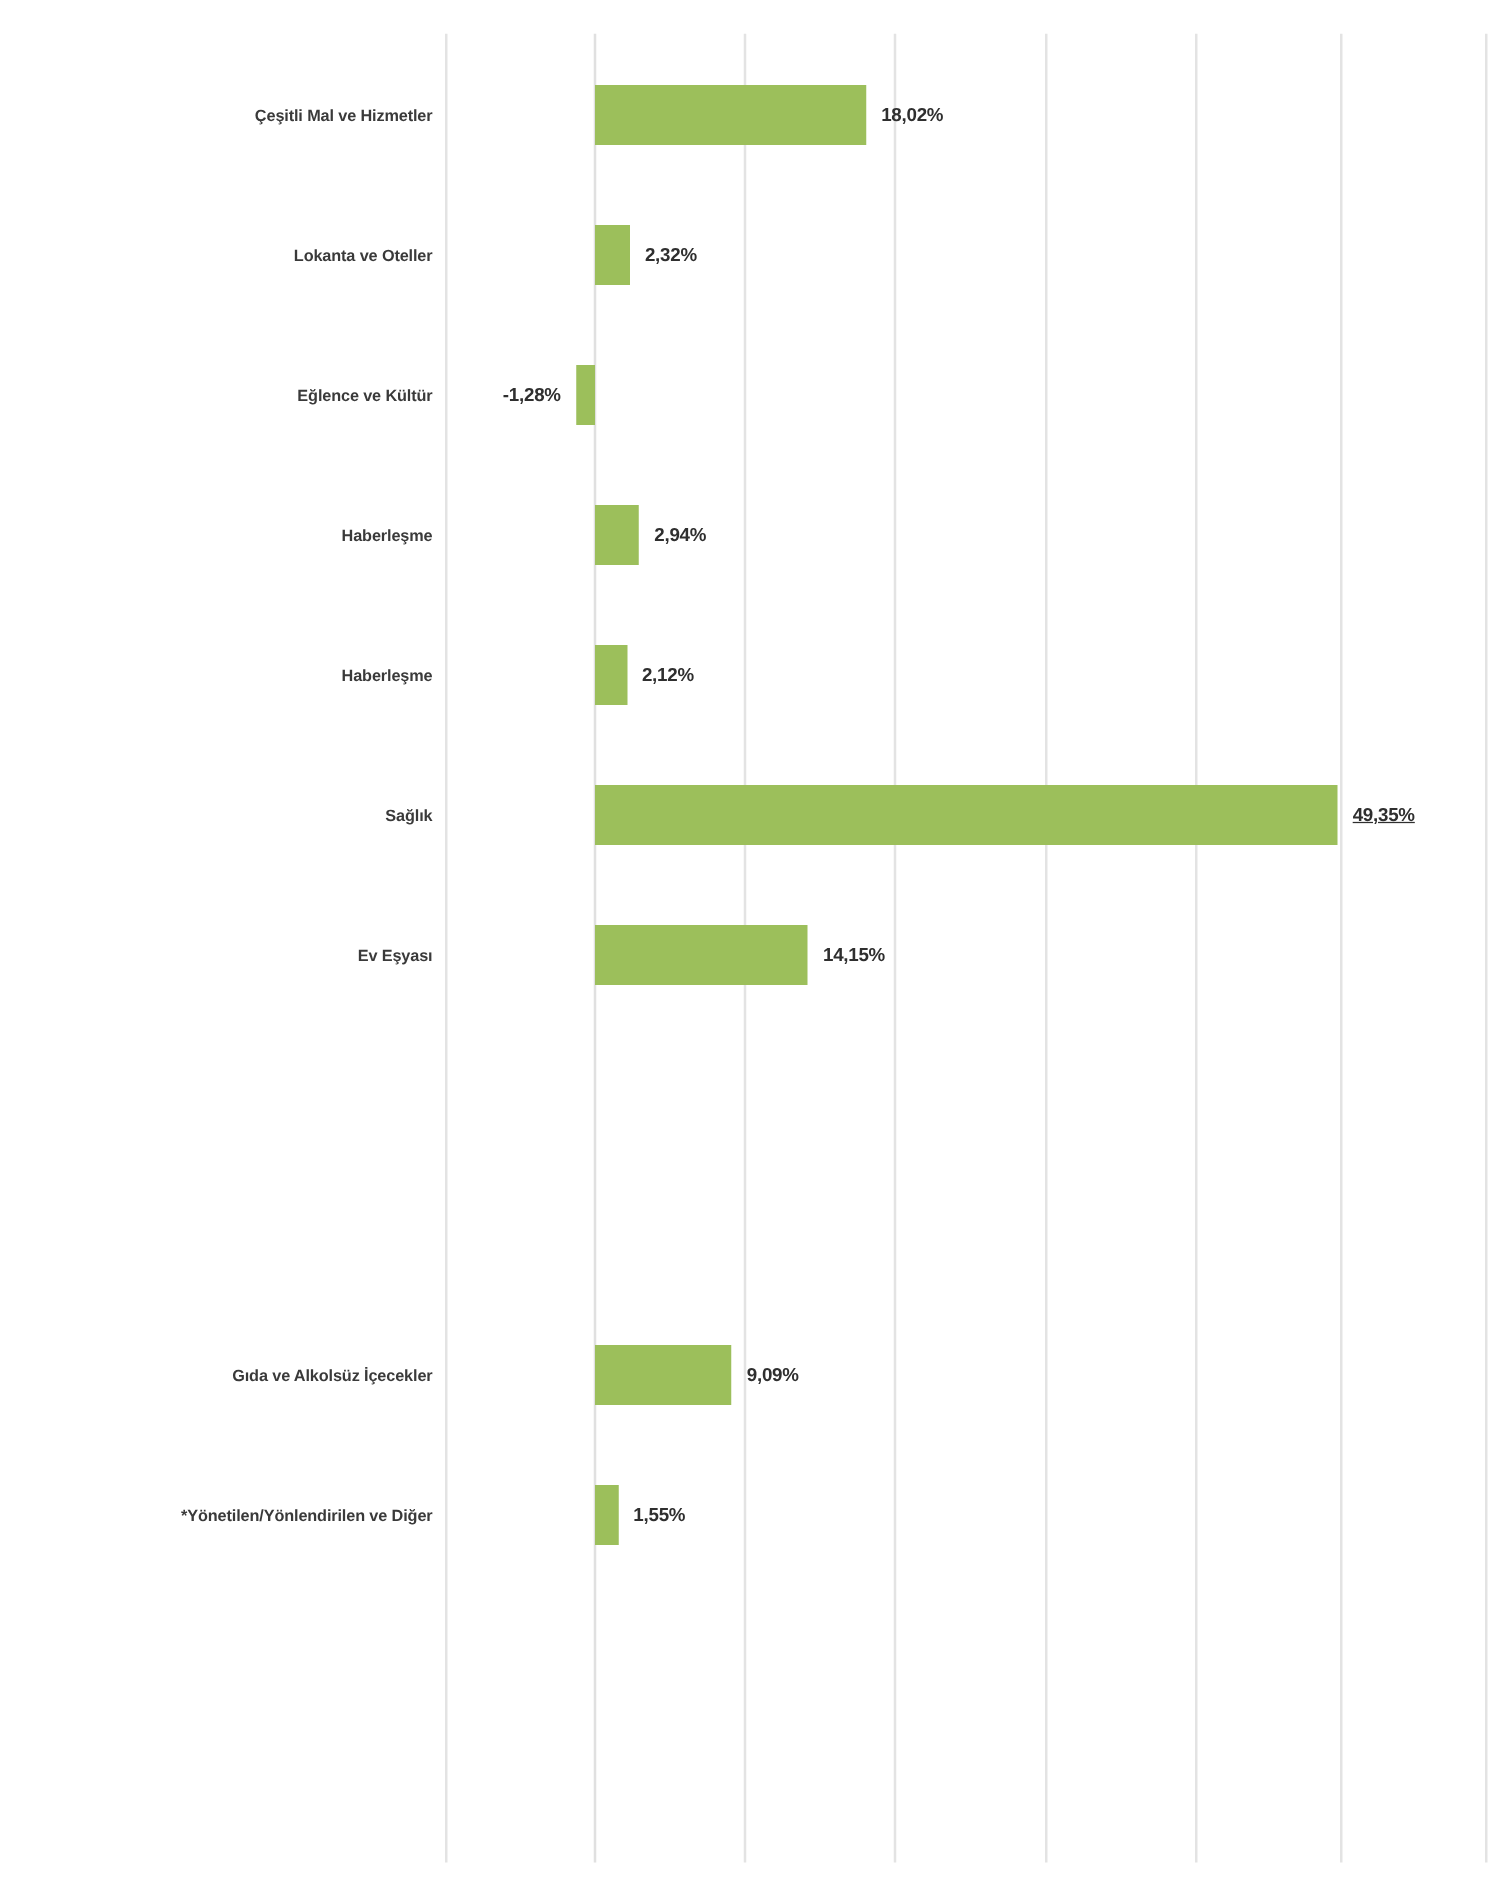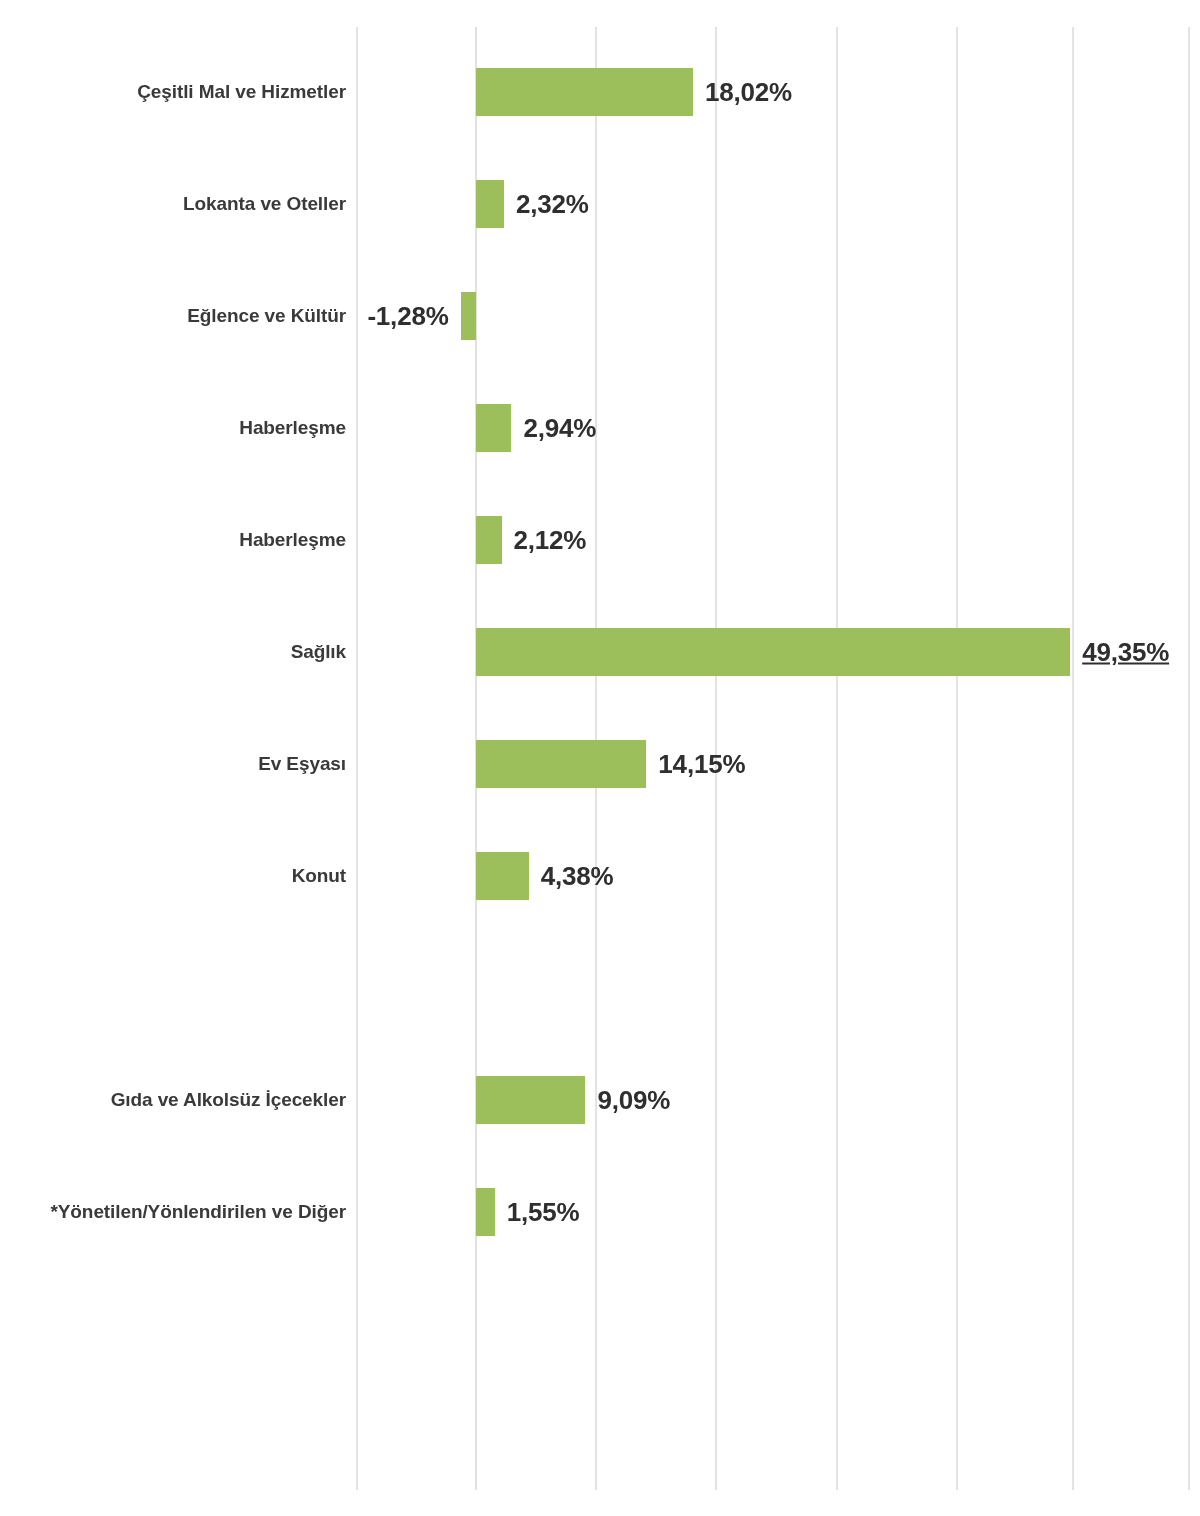--- a/index.html
+++ b/index.html
@@ -53,40 +53,40 @@
     display: block;
   }
 
   .cat-label {
     position: absolute;
     left: 0;
     top: 50%;
     transform: translateY(-50%);
     width: 346px;
     text-align: right;
-    font-size: 19px;
+    font-size: 13px;
     font-weight: 600;
     color: #3a3a3a;
     letter-spacing: -0.1px;
     white-space: nowrap;
   }
 
   .bar {
     position: absolute;
     top: 50%;
     transform: translateY(-50%);
     height: 48px;
     background: #9cbf5b;
   }
 
   .val-label {
     position: absolute;
     top: 50%;
     transform: translateY(-50%);
-    font-size: 26px;
+    font-size: 15px;
     font-weight: 700;
     color: #2f2f2f;
     white-space: nowrap;
     letter-spacing: -0.2px;
   }
 </style>
 </head>
 <body>
 
 <div id="chart-root">
@@ -131,25 +131,20 @@
       <div class="bar-row" style="top: 596px; height: 112px;">
         <div class="cat-label">Sağlık</div>
         <div class="bar" style="left: 476px; width: 594.174px; height: 48px; background: rgb(156, 191, 91);"></div>
         <div class="val-label" style="left: 1082.17px; text-decoration: underline;">49,35%</div>
       </div>
       <div class="bar-row" style="top: 708px; height: 112px;">
         <div class="cat-label">Ev Eşyası</div>
         <div class="bar" style="left: 476px; width: 170.366px; height: 48px; background: rgb(156, 191, 91);"></div>
         <div class="val-label" style="left: 658.366px;">14,15%</div>
       </div>
-      <div class="bar-row" style="top: 820px; height: 112px;">
-        <div class="cat-label">Konut</div>
-        <div class="bar" style="left: 476px; width: 52.7352px; height: 48px; background: rgb(156, 191, 91);"></div>
-        <div class="val-label" style="left: 540.735px;">4,38%</div>
-      </div>
       <div class="bar-row" style="top: 1044px; height: 112px;">
         <div class="cat-label">Gıda ve Alkolsüz İçecekler</div>
         <div class="bar" style="left: 476px; width: 109.444px; height: 48px; background: rgb(156, 191, 91);"></div>
         <div class="val-label" style="left: 597.444px;">9,09%</div>
       </div>
       <div class="bar-row" style="top: 1156px; height: 112px;">
         <div class="cat-label">*Yönetilen/Yönlendirilen ve Diğer</div>
         <div class="bar" style="left: 476px; width: 18.662px; height: 48px; background: rgb(156, 191, 91);"></div>
         <div class="val-label" style="left: 506.662px;">1,55%</div>
       </div>

